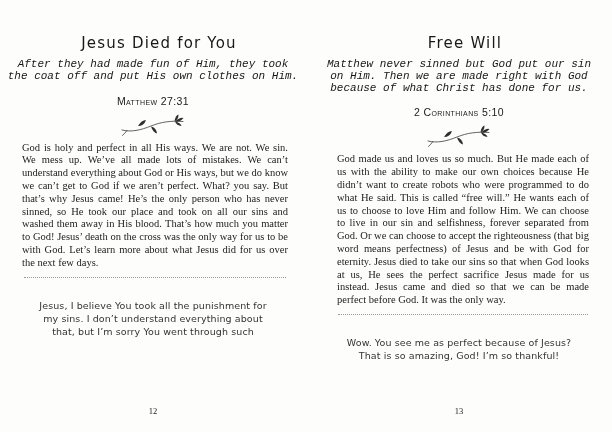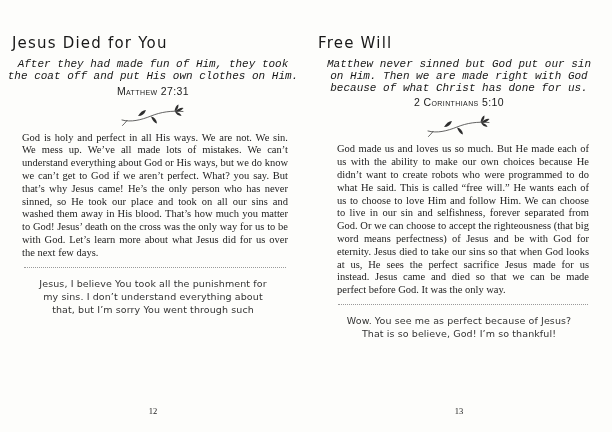--- a/index.html
+++ b/index.html
@@ -11,39 +11,39 @@
     position: relative;
   }
   .spread { position: absolute; inset: 0; display: flex; }
   .page { position: relative; width: 306px; height: 432px; padding-top: 34px; }
 
   .title {
     font-family: "DejaVu Sans", sans-serif;
     font-size: 15px;
     font-weight: 500;
     letter-spacing: 1.2px;
-    text-align: left;
+    text-align: center;
     color: #181818;
     line-height: 18px;
     padding-left: 12px;
   }
 
   .verse {
     margin-top: 7px;
     text-align: center;
     font-style: italic;
     font-size: 11px;
     line-height: 11.8px;
     color: #161616;
     font-family: Liberation Mono, monospace;
   }
   .verse-line { white-space: nowrap; }
 
   .reference {
-    margin-top: 2px;
+    margin-top: 12px;
     text-align: center;
     font-family: "Liberation Sans", "DejaVu Sans", sans-serif;
     font-variant: small-caps;
     font-size: 10.5px;
     letter-spacing: 0.4px;
     color: #1a1a1a;
   }
 
   .flourish-wrap { text-align: center; margin: 7px 0 4px 0; height: 24px; }
   .flourish-wrap svg { display: inline-block; }
@@ -62,21 +62,21 @@
 
   .separator {
     border: none;
     border-top: 1px dotted #9a9a9a;
     margin: 7px 20px 0 24px;
     height: 0;
   }
   .page-right .separator { margin: 7px 24px 0 32px; }
 
   .prayer {
-    margin-top: 9px;
+    margin-top: 21px;
     text-align: center;
     font-family: "DejaVu Sans", sans-serif;
     font-size: 9.5px;
     line-height: 13px;
     color: #333333;
     letter-spacing: 0.1px;
   }
 
   .page-number {
     position: absolute;
@@ -150,19 +150,19 @@
         <path class="leaf" d="M54 7.5 q5.5 1 6.5 4.5 q-5 -0.5 -6.5 -4.5 z"></path>
       </svg>
     </div>
 
     <p class="body-text">God made us and loves us so much. But He made each of us with the ability to make our own choices because He didn’t want to create robots who were programmed to do what He said. This is called “free will.” He wants each of us to choose to love Him and follow Him. We can choose to live in our sin and selfishness, forever separated from God. Or we can choose to accept the righteousness (that big word means perfectness) of Jesus and be with God for eternity. Jesus died to take our sins so that when God looks at us, He sees the perfect sacrifice Jesus made for us instead. Jesus came and died so that we can be made perfect before God. It was the only way.</p>
 
     <hr class="separator">
 
     <div class="prayer">
       <div>Wow. You see me as perfect because of Jesus?</div>
-      <div>That is so believe, God! I’m so thankful!</div>
+      <div>That is so amazing, God! I’m so thankful!</div>
     </div>
 
     <div class="page-number">13</div>
   </div>
 
 </div>
 
 </body></html>

